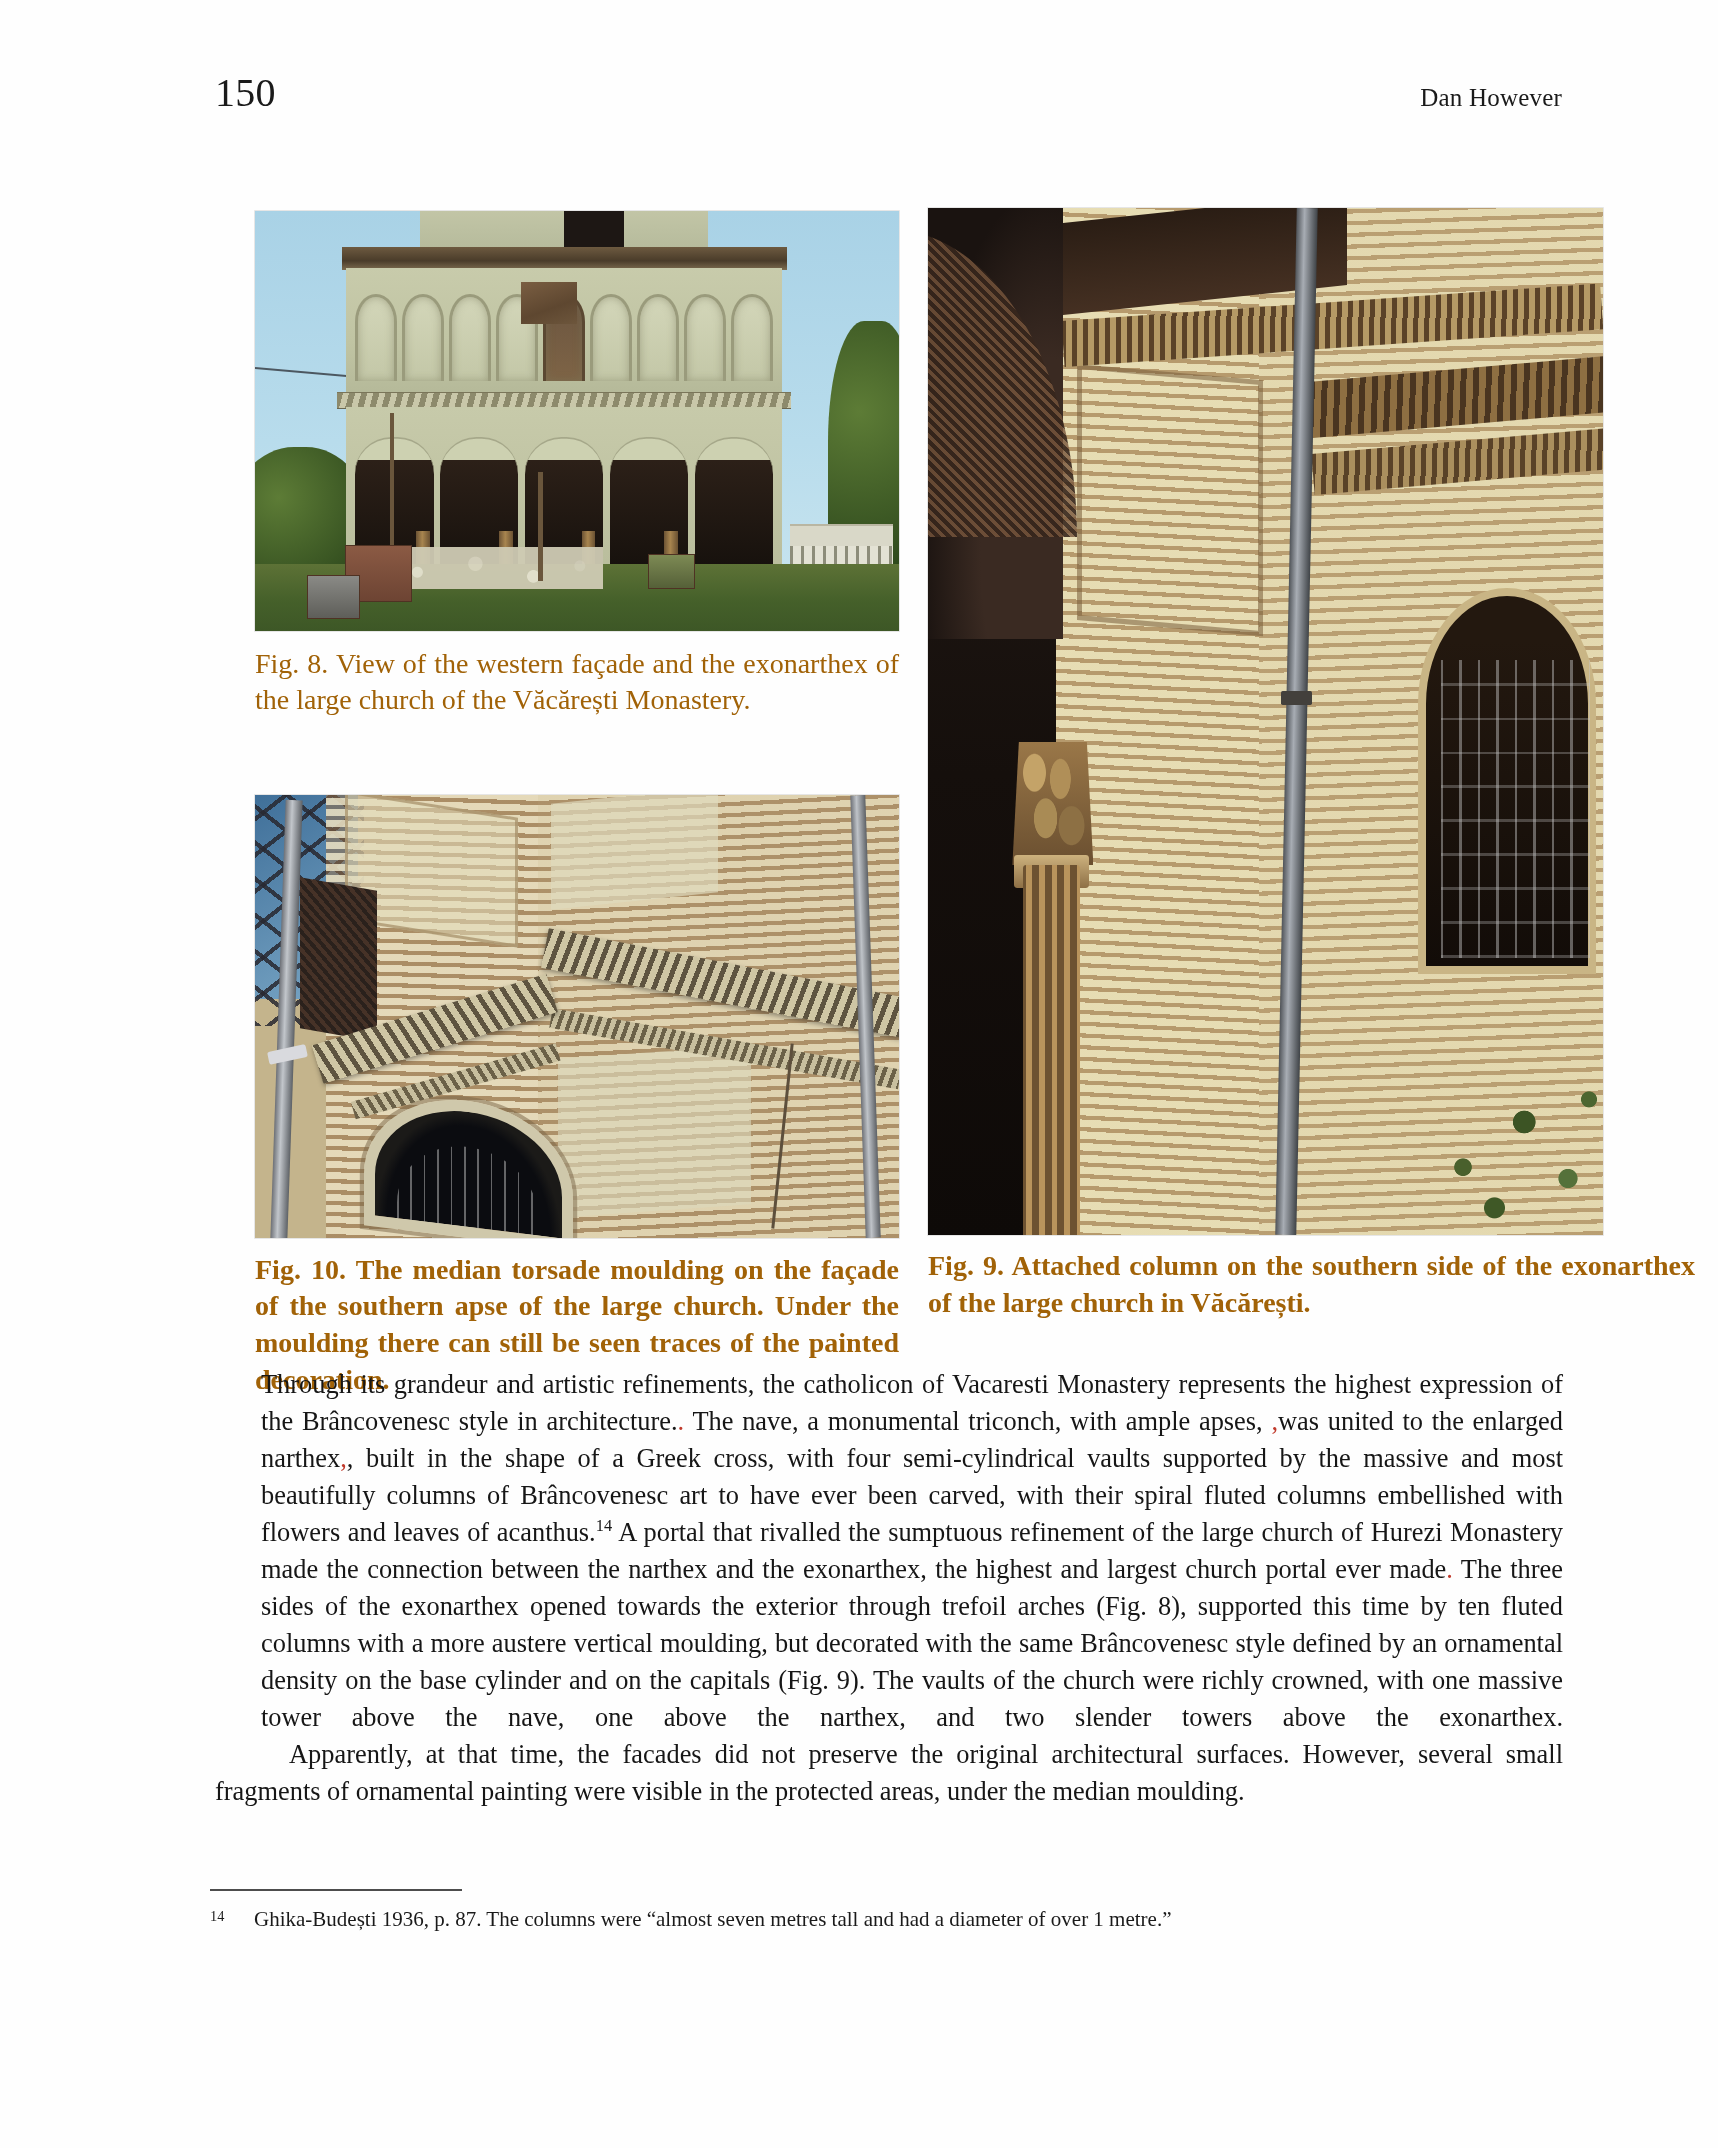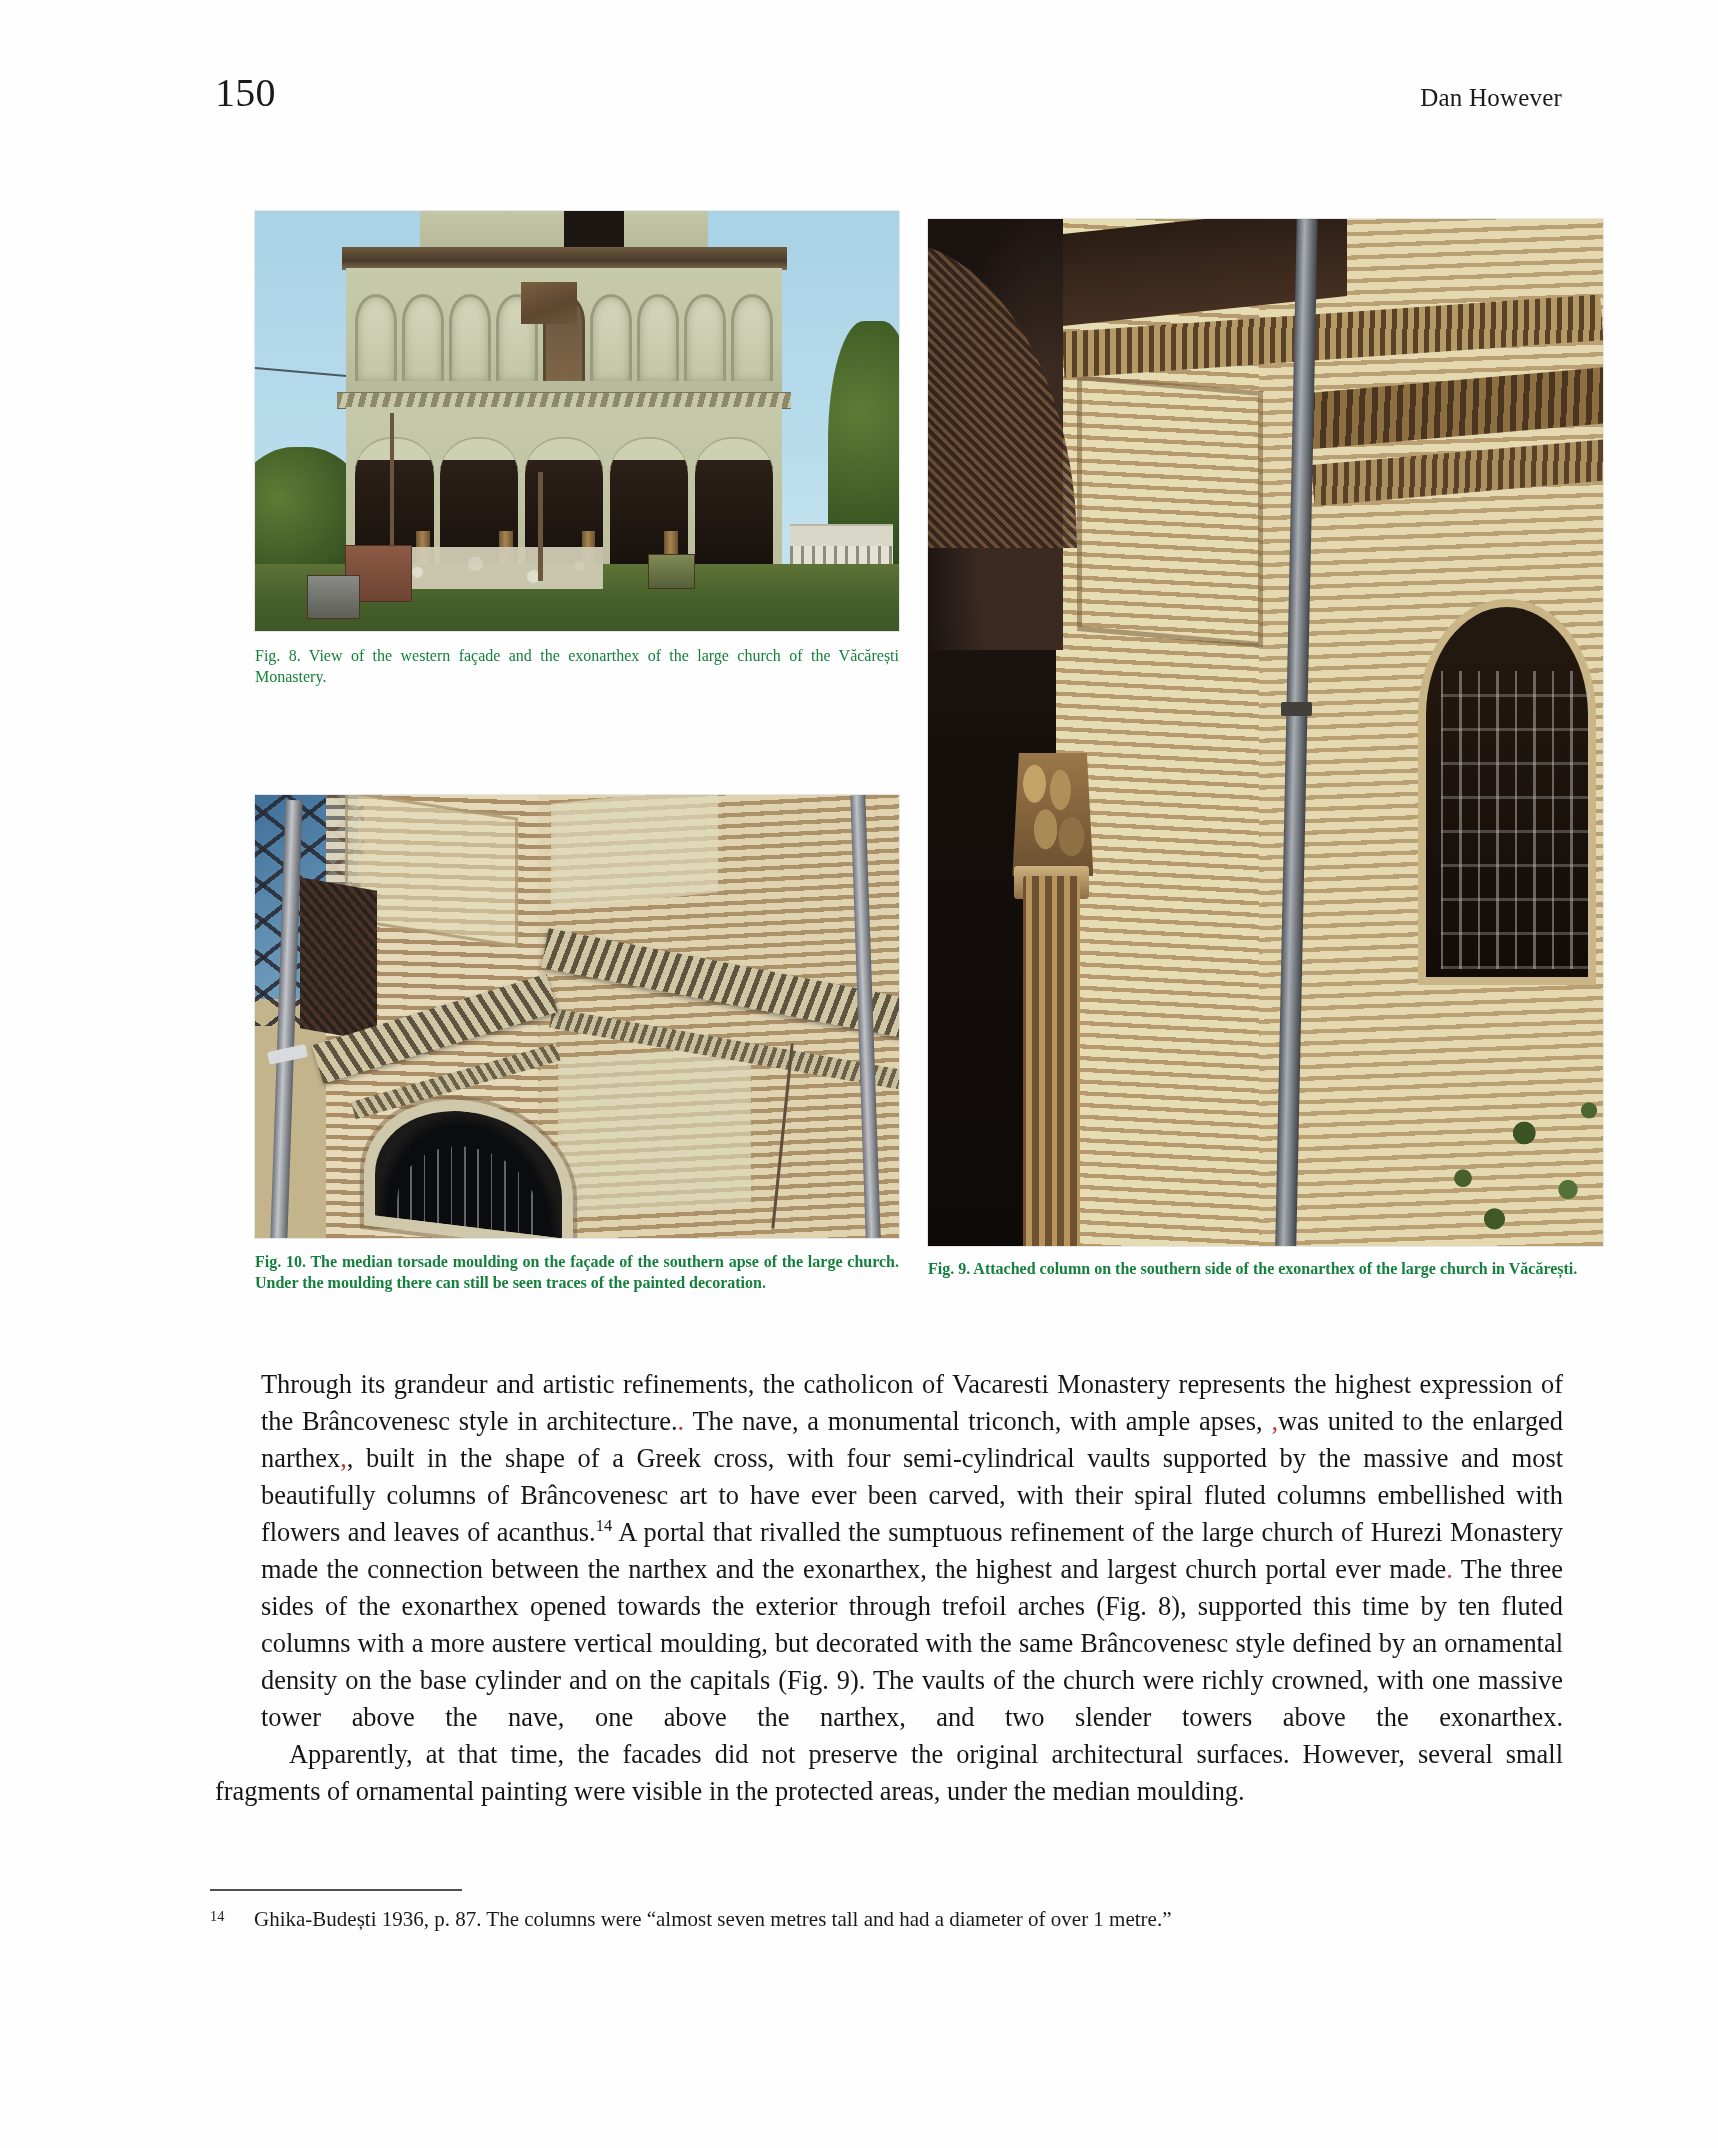--- a/index.html
+++ b/index.html
@@ -41,37 +41,37 @@
   .fig { position: absolute; }
 
   .fig-img {
     position: relative;
     overflow: hidden;
     background: #8a8070;
     box-shadow: 0 0 0 0.8px rgba(0,0,0,0.12);
   }
 
   .fig-caption {
-    font-size: 16px;
+    font-size: 28px;
     line-height: 1.31;
     text-align: justify;
     text-justify: inter-word;
     margin-top: 14.3px;
-    color: #15803d;
+    color: #a16207;
   }
   .fig-caption.last-line-left { text-align-last: left; }
 
   
   #fig8 { left: 215px; top: 198px; width: 644px; }
   #fig8 .fig-img { width: 644px; height: 420px; }
 
   #fig10 { left: 215px; top: 782px; width: 644px; }
   #fig10 .fig-img { width: 644px; height: 443px; }
 
-  #fig9 { left: 888px; top: 195px; width: 767px; margin-top: 24px; }
+  #fig9 { left: 888px; top: 184px; width: 767px; margin-top: 24px; }
   #fig9 .fig-img { width: 675px; height: 1027px; }
 
   #fig9 .fig-caption, #fig10 .fig-caption { margin-top: 13.4px; font-weight: bold; }
 
   
   .ph8-sky {
     position:absolute; inset:0;
     background: linear-gradient(#a9d2e6 0%, #b8dcec 55%, #cbe6f0 100%);
   }
   .ph8-body {

